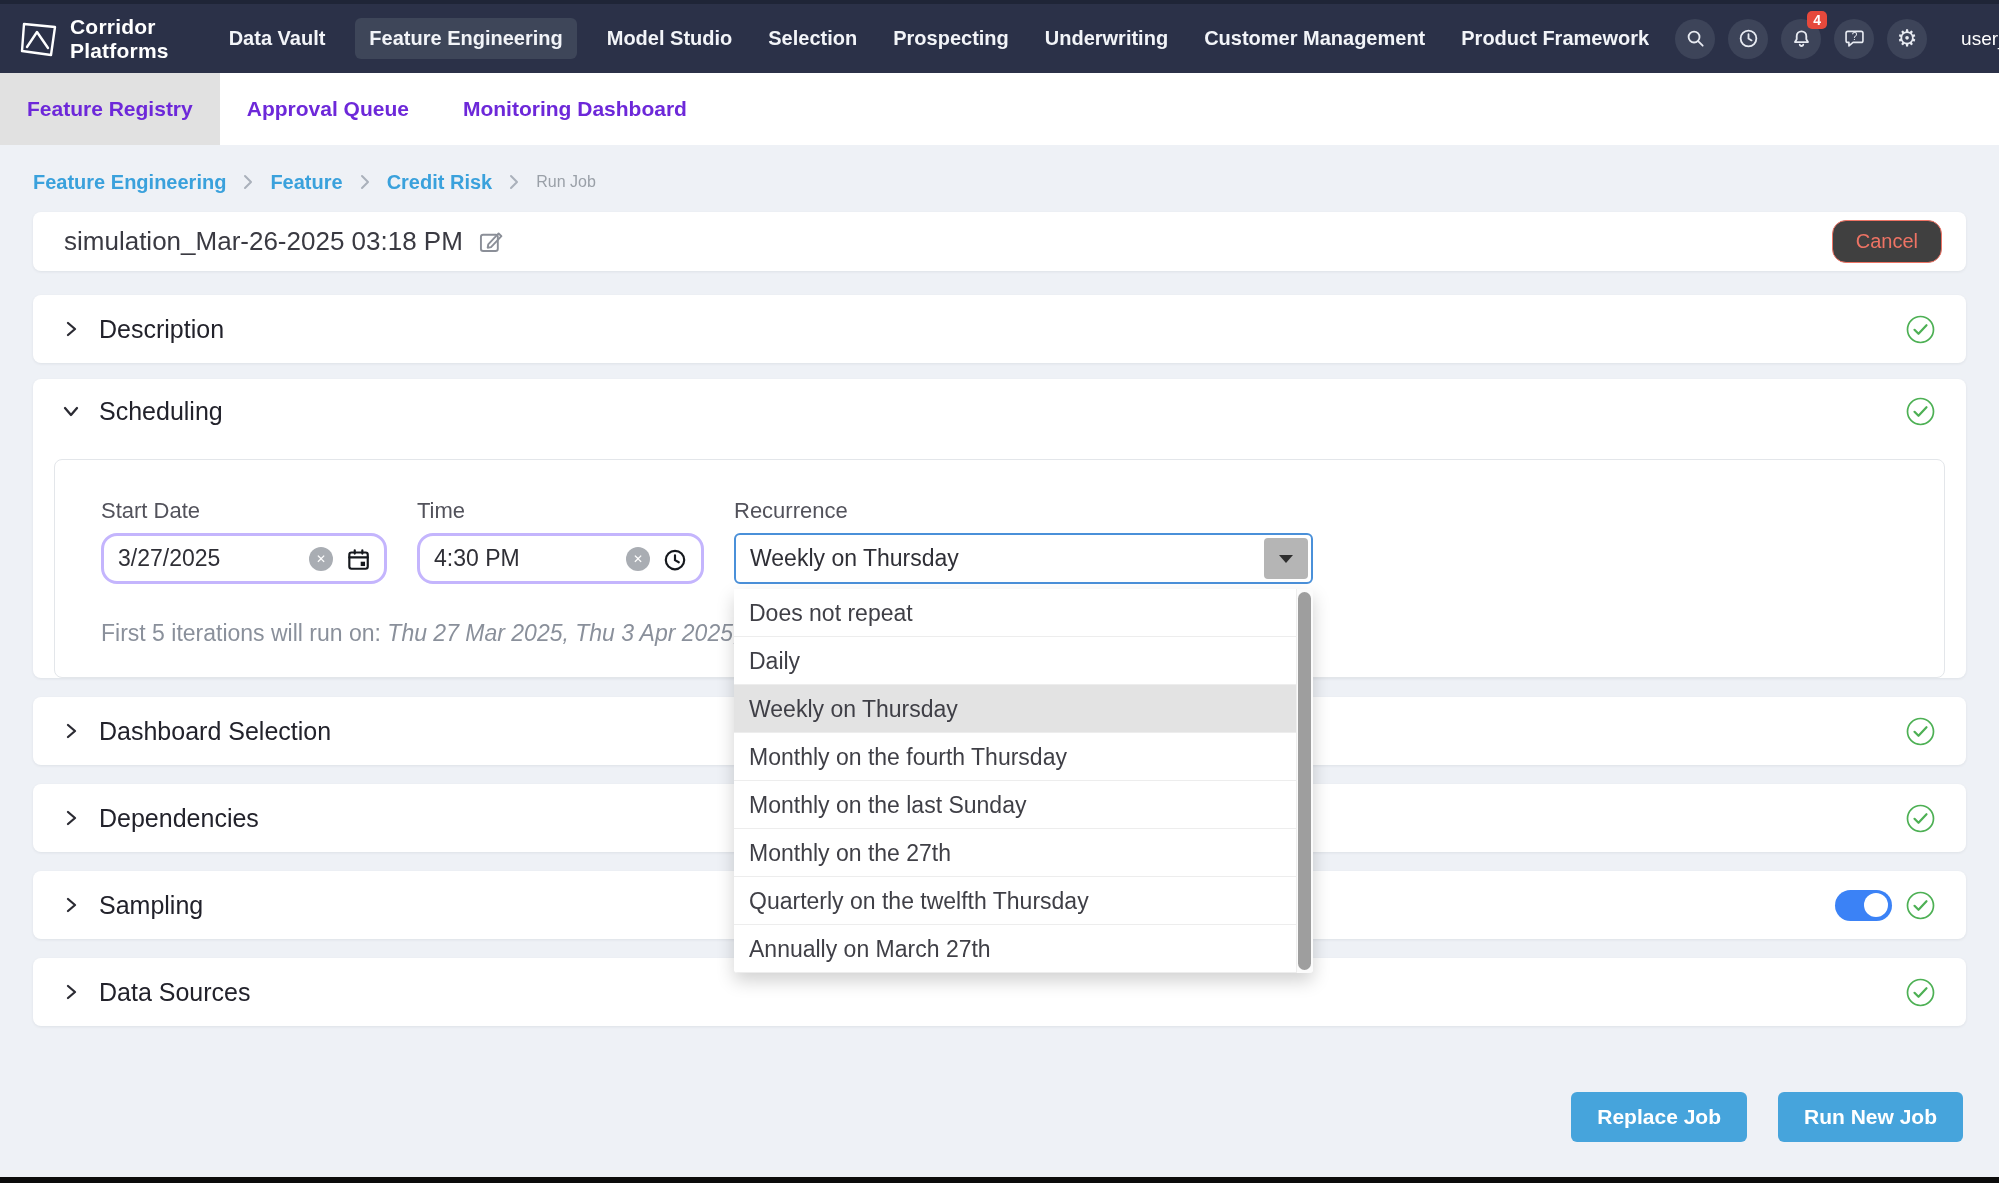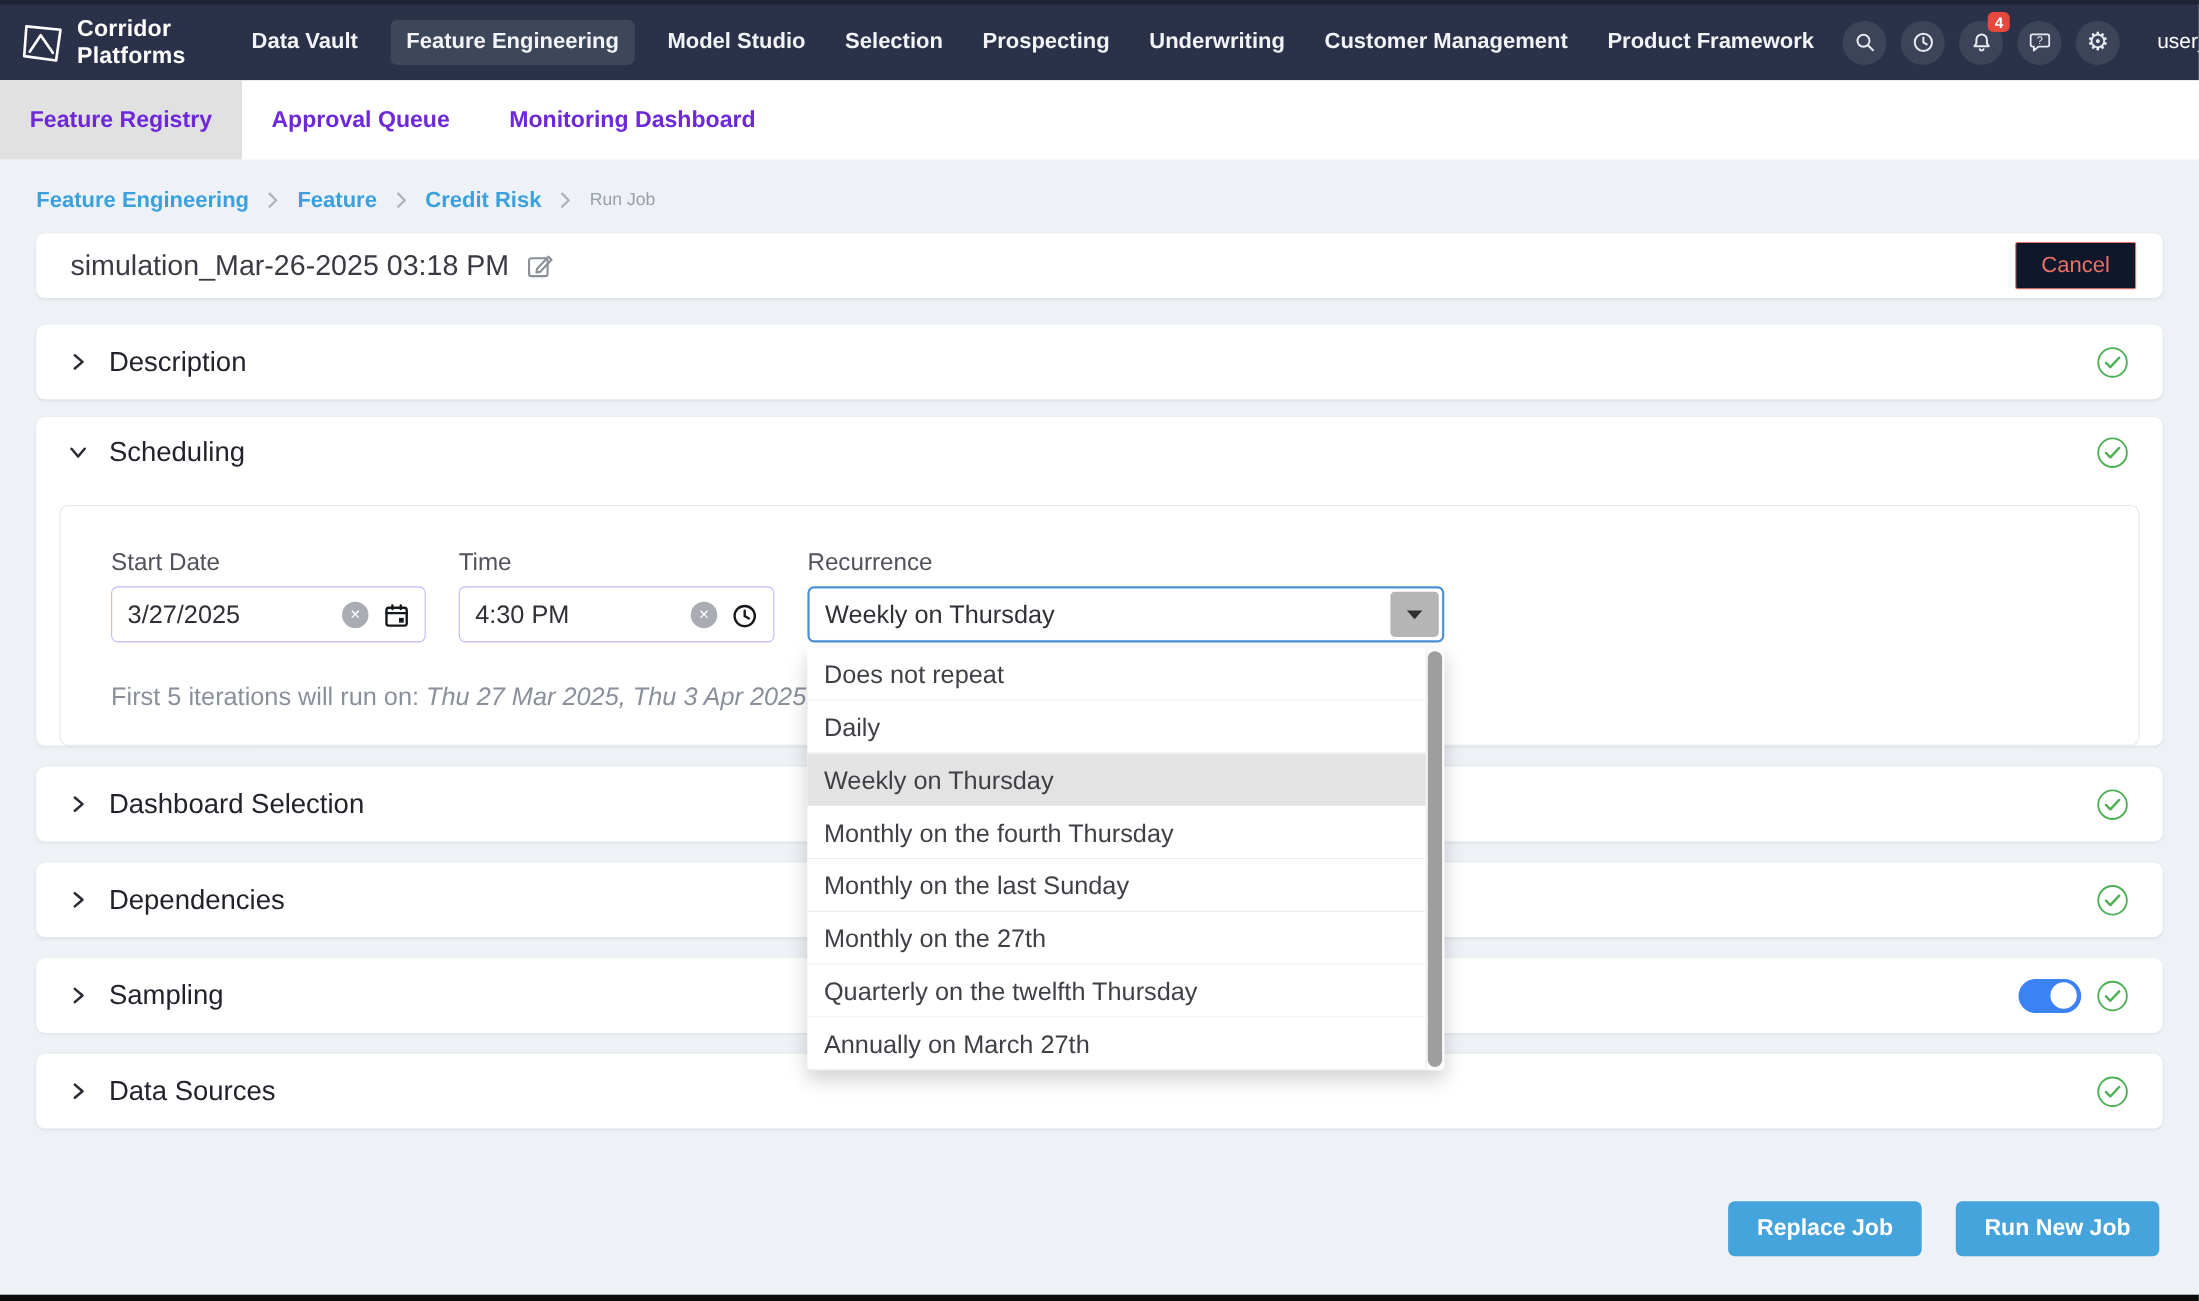--- a/index.html
+++ b/index.html
@@ -48,22 +48,22 @@
 
   
   .title-card {
     margin:17px 33px 0 33px; height:59px; background:#fff; border-radius:8px;
     box-shadow:0 1px 3px rgba(16,24,40,.07);
     display:flex; align-items:center; justify-content:space-between; padding:0 24px 0 31px;
   }
   .title-left { display:flex; align-items:center; gap:14px; }
   .page-title { font-size:26px; color:#3a3a42; }
   .btn-cancel {
-    background:#0f172a; border:1px solid #ee7364; color:#ee7364; font-size:20px;
-    padding:9px 23px; border-radius:2px; cursor:pointer; font-family:inherit;
+    background:#404040; border:1px solid #ee7364; color:#ee7364; font-size:20px;
+    padding:9px 23px; border-radius:14px; cursor:pointer; font-family:inherit;
   }
 
   
   .card {
     margin:0 33px; background:#fff; border-radius:8px;
     box-shadow:0 1px 3px rgba(16,24,40,.07);
   }
   .section-row {
     height:68px; display:flex; align-items:center; justify-content:space-between;
     padding:0 30px 0 28px; cursor:pointer;
@@ -78,21 +78,21 @@
   
   .sched-header { height:64px; }
   .sched-panel {
     margin:16px 21px 19px 21px; border:1px solid #e3e6ea; border-radius:8px;
     padding:38px 26px 30px 46px; position:relative;
   }
   .fields { display:flex; gap:30px; }
   .field { display:flex; flex-direction:column; position:relative; }
   .field-label { font-size:22px; color:#52525b; margin-bottom:9px; }
   .input-box {
-    height:51px; border:1px solid #c4b5fd; border-radius:6px; background:#fff;
+    height:51px; border:3px solid #c4b5fd; border-radius:16px; background:#fff;
     display:flex; align-items:center; padding:0 13px 0 14px; gap:12px; cursor:text;
   }
   .w-date { width:286px; } .w-time { width:287px; }
   .input-value { font-size:23px; color:#2f2f36; flex:1; }
   .clear-ic {
     width:24px; height:24px; border-radius:50%; background:#a9adb3; color:#fff;
     font-family:"DejaVu Sans",sans-serif; font-size:12px; font-weight:700;
     display:flex; align-items:center; justify-content:center; cursor:pointer; flex:none;
   }
 

